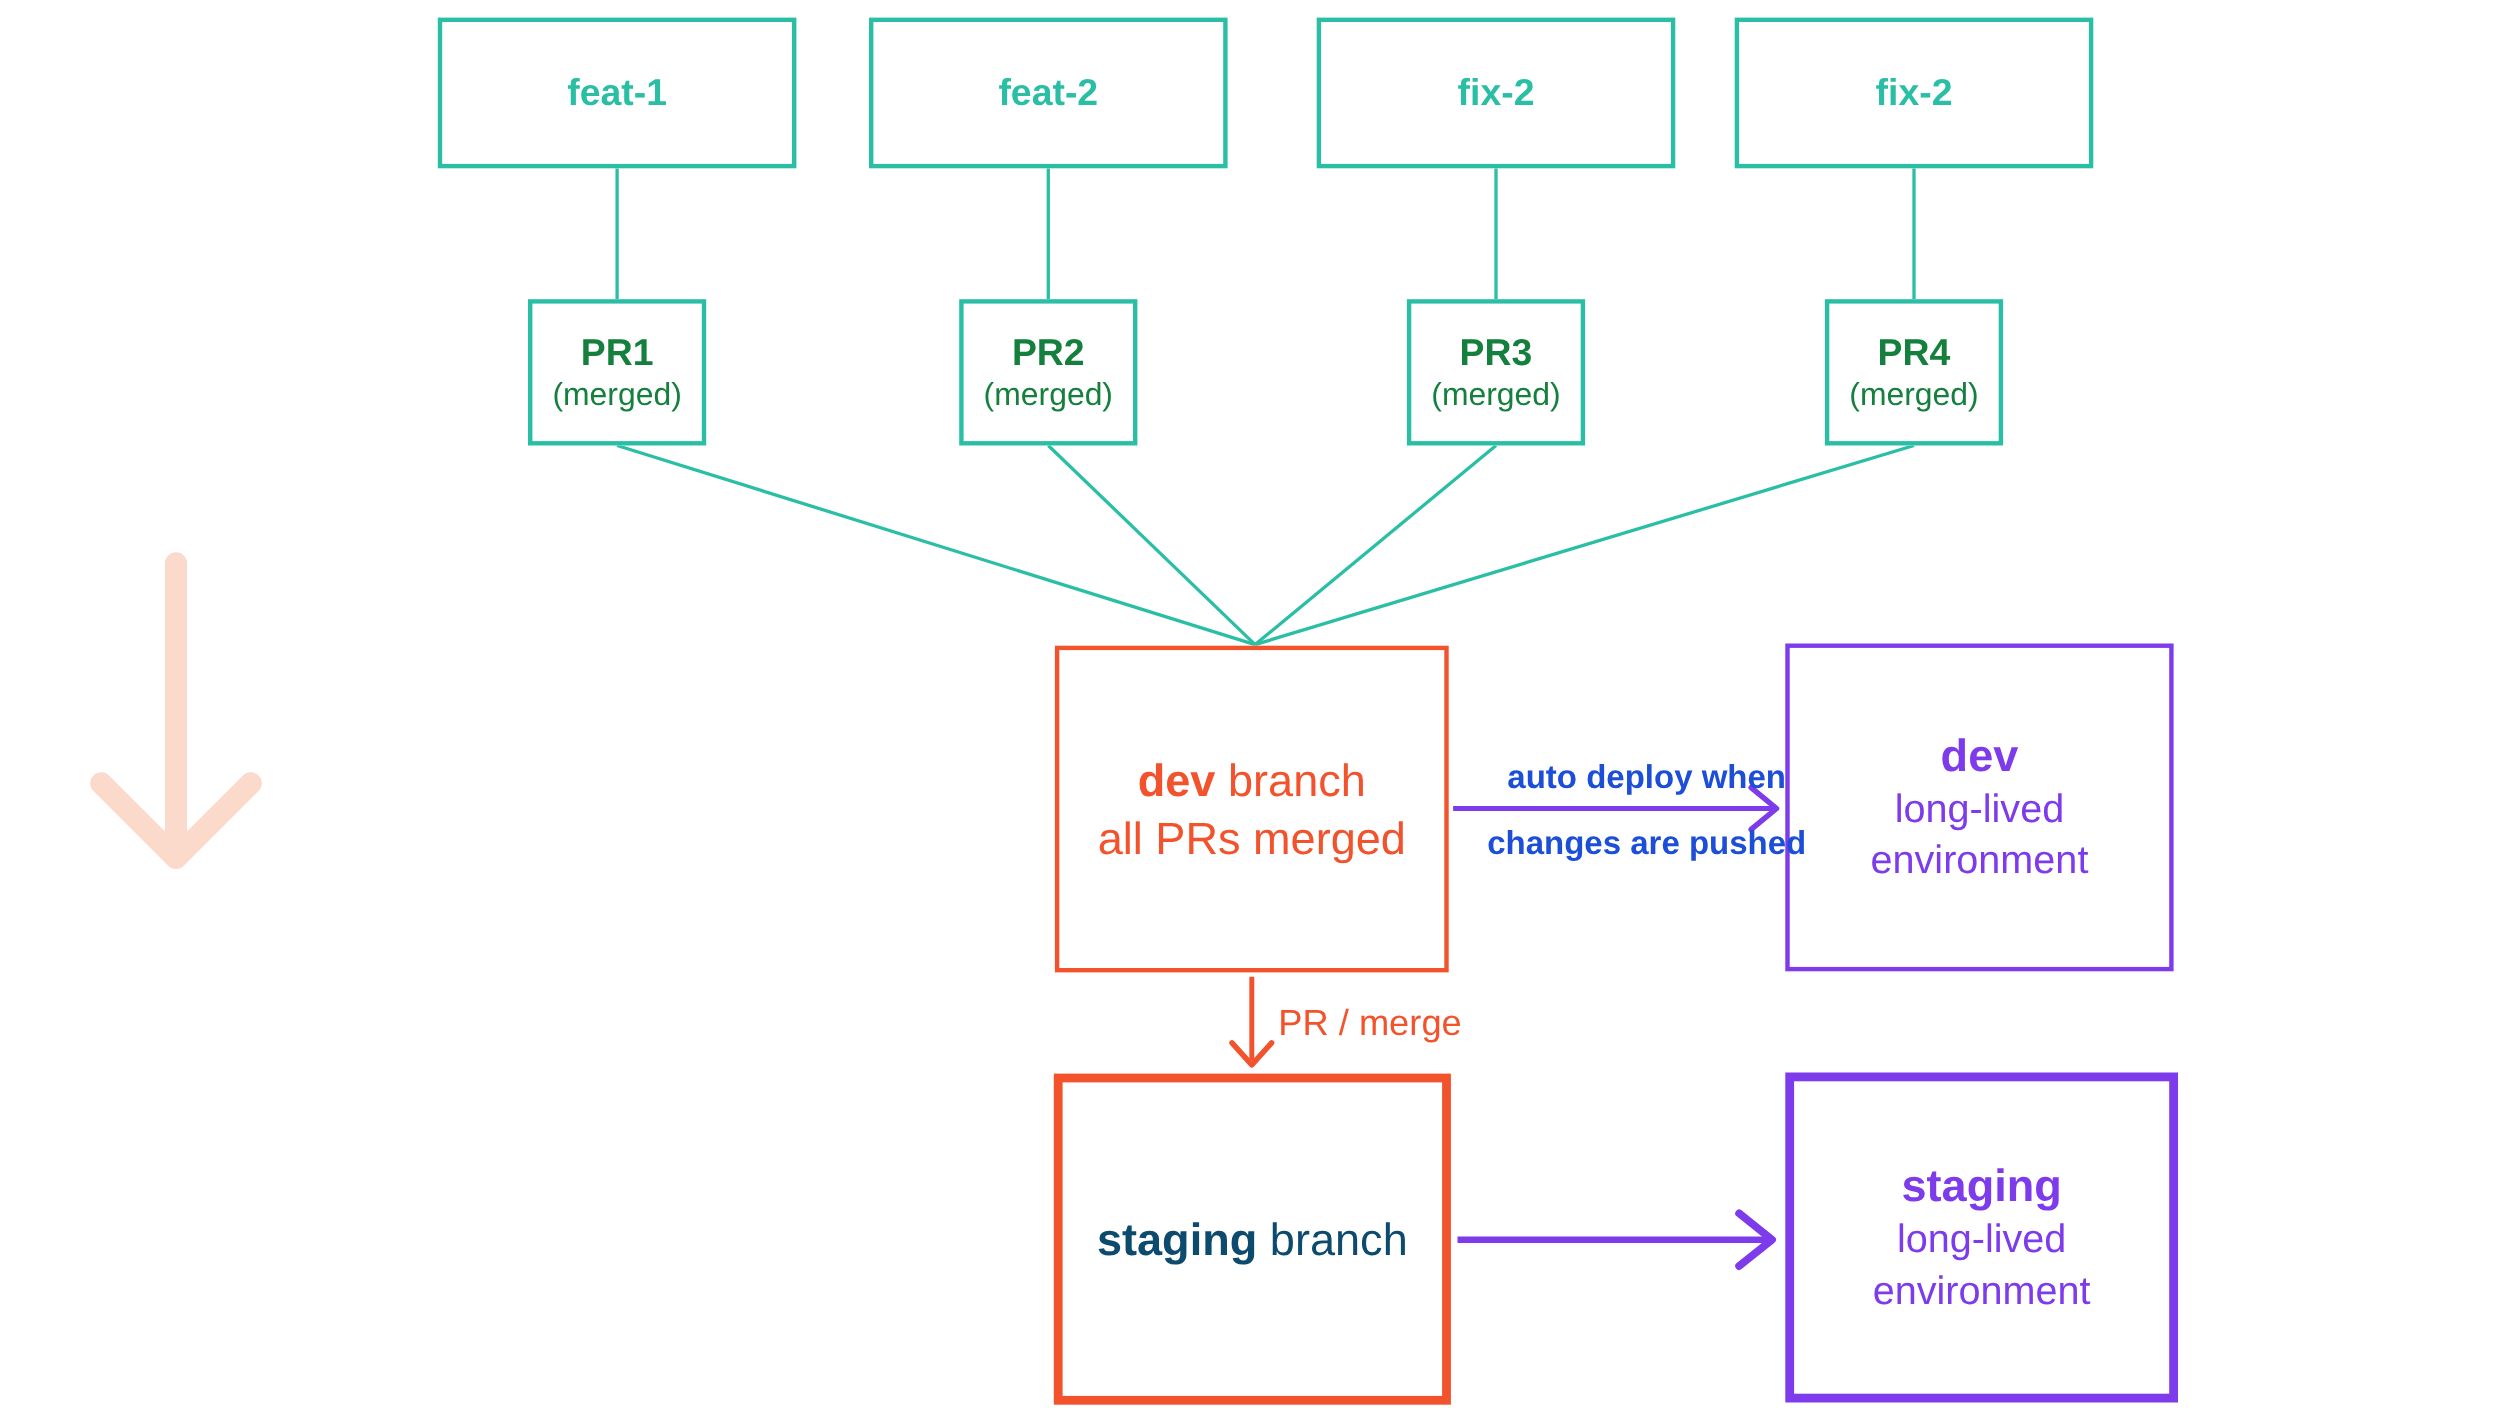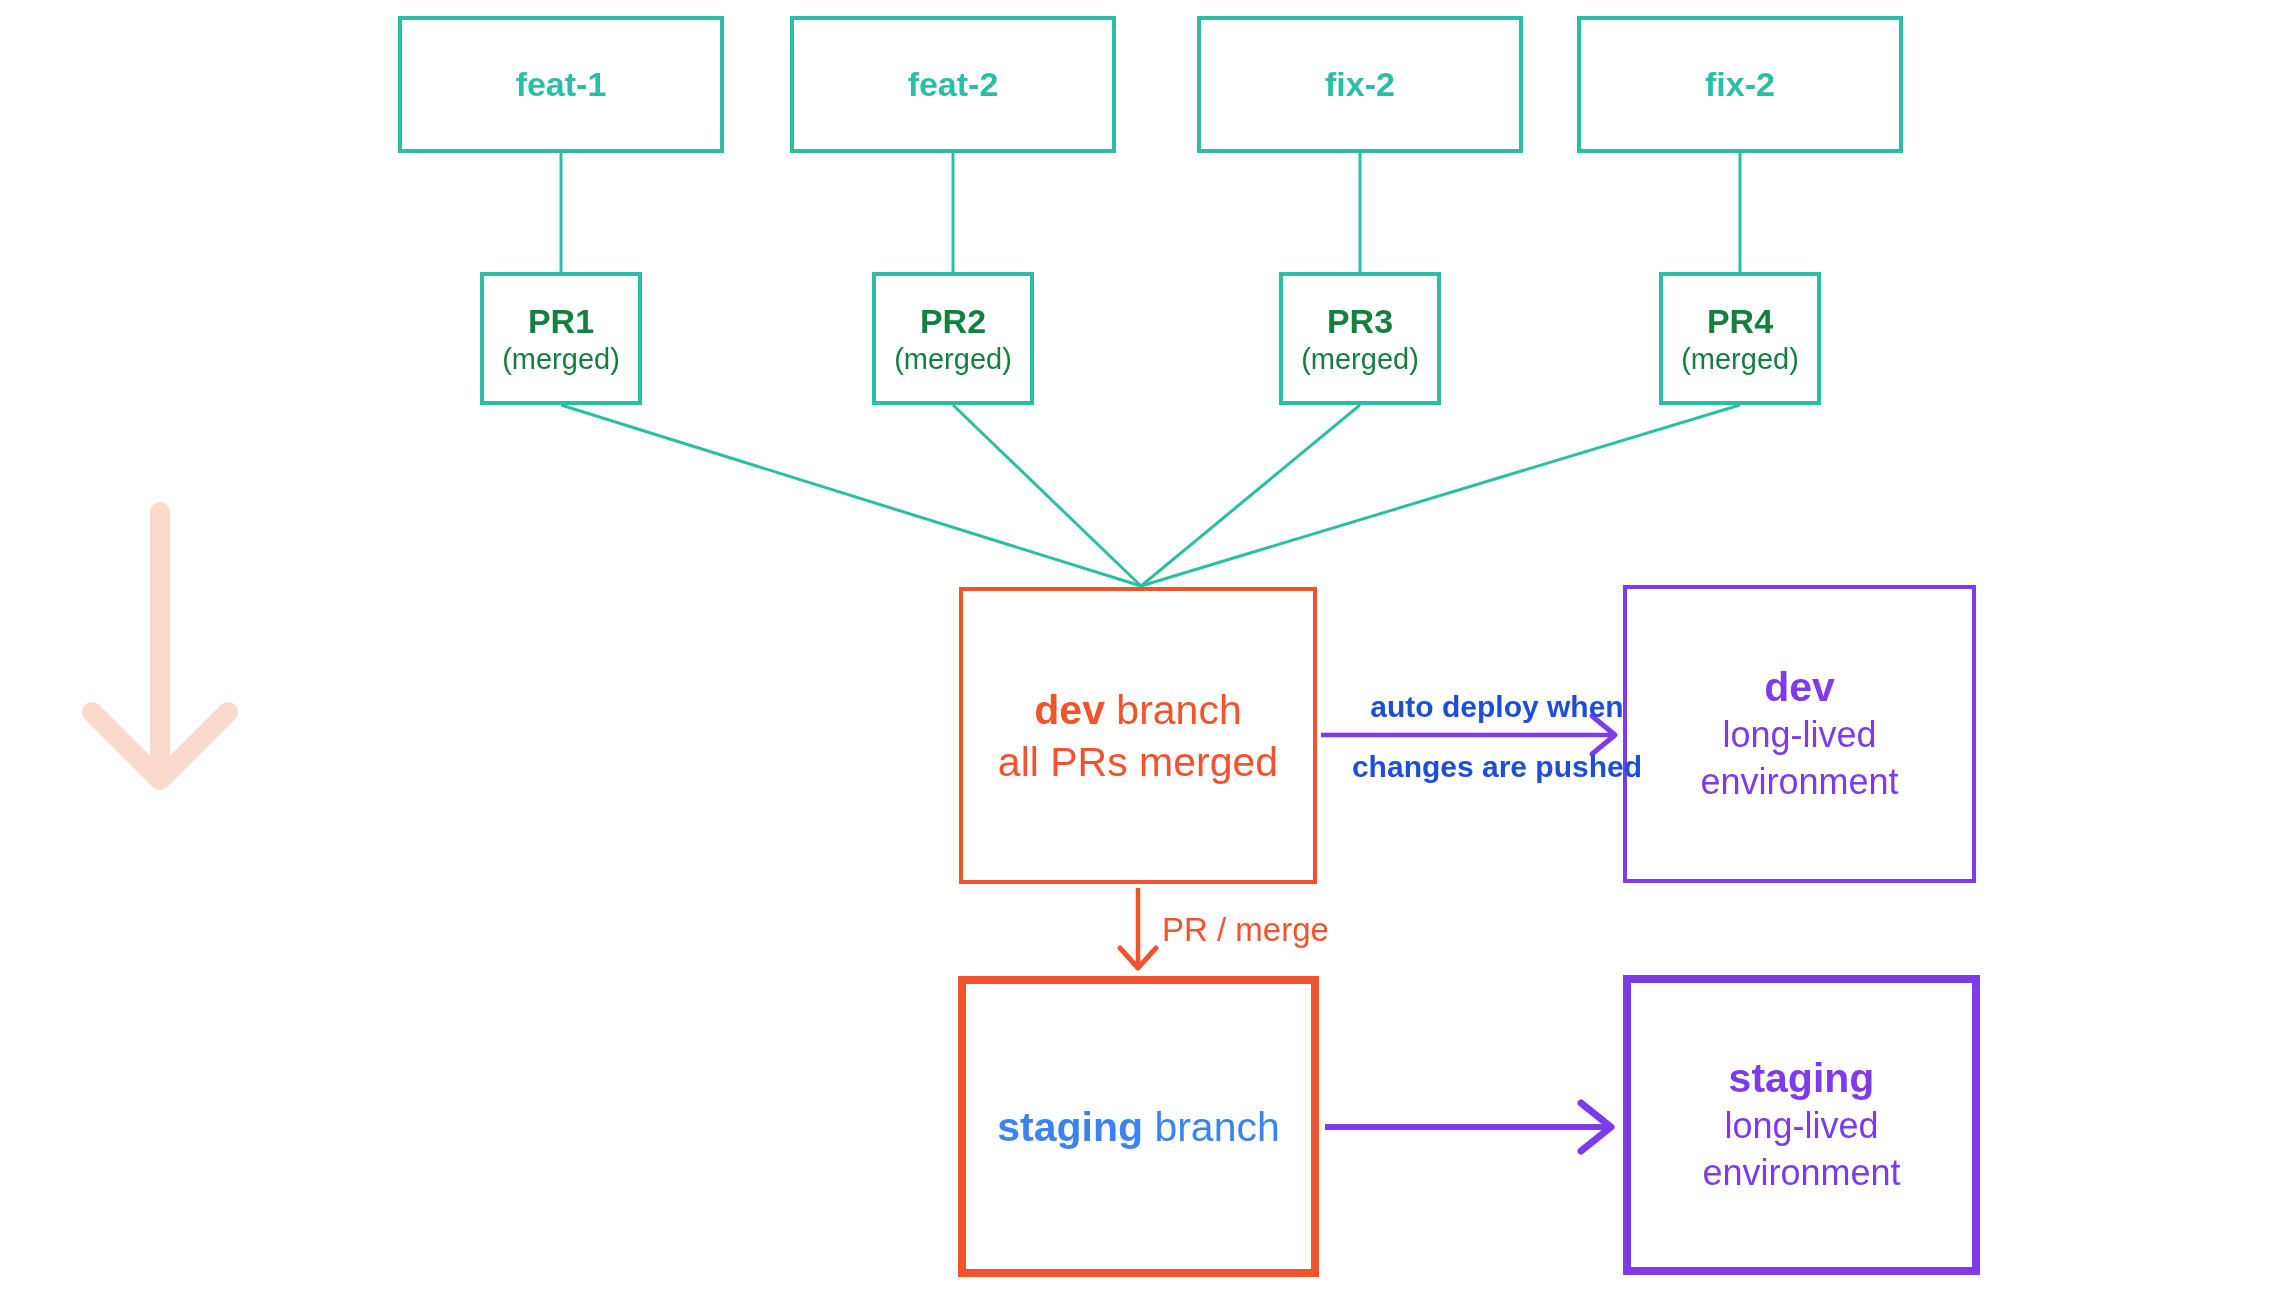--- a/index.html
+++ b/index.html
@@ -54,21 +54,21 @@
   #pr4 { left: 1659px; }
   .pr-title  { font-size: 34px; font-weight: 700; line-height: 40px; }
   .pr-status { font-size: 29px; font-weight: 400; line-height: 36px; }
   
   #dev-branch {
     left: 959px; top: 587px; width: 358px; height: 297px;
     border: 4px solid #F2532C; color: #F2532C;
   }
   #staging-branch {
     left: 958px; top: 976px; width: 361px; height: 301px;
-    border: 8px solid #F2532C; color: #3b82f6;
+    border: 8px solid #F2532C; color: #0c4a6e;
   }
   .big-line { font-size: 41px; font-weight: 400; line-height: 52px; white-space: pre; }
   .big-line b { font-weight: 700; }
   
   #dev-env {
     left: 1623px; top: 585px; width: 353px; height: 298px;
     border: 4px solid #7D3BEB; color: #7D3BEB;
   }
   #staging-env {
     left: 1623px; top: 975px; width: 357px; height: 300px;

